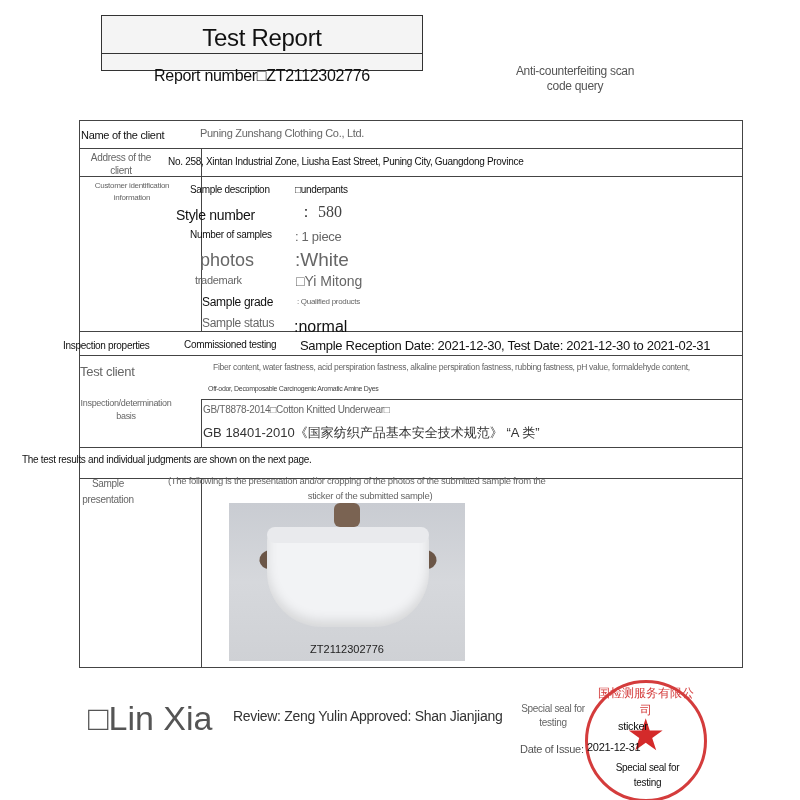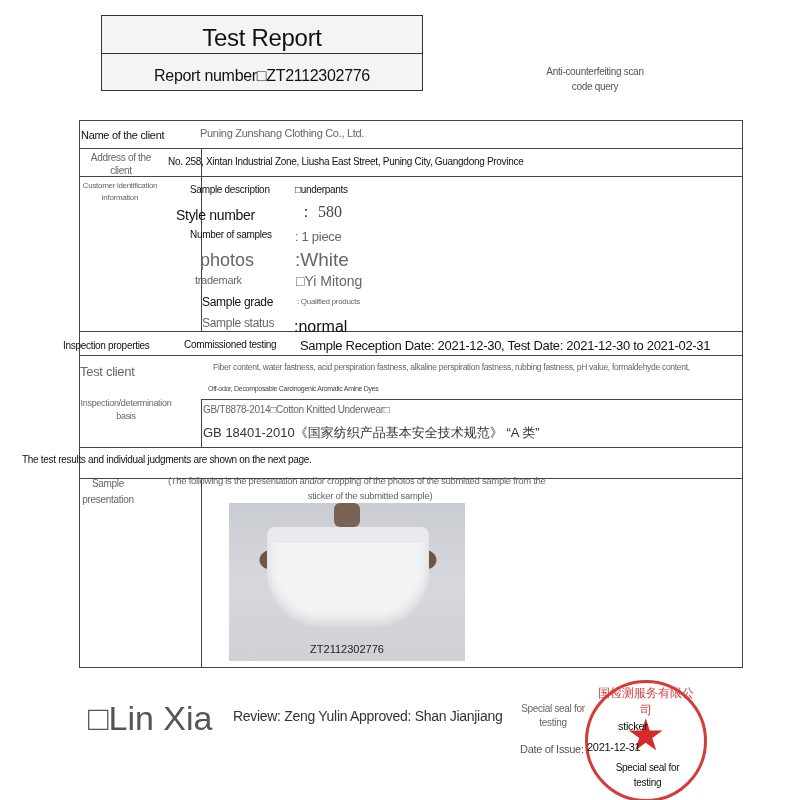--- a/index.html
+++ b/index.html
@@ -3,39 +3,39 @@
 <meta charset="utf-8">
 <style>
   html, body { margin:0; padding:0; }
   body {
     width:800px; height:800px; position:relative; overflow:hidden;
     background:#ffffff; font-family:"Liberation Sans", sans-serif; color:#222;
   }
   .abs { position:absolute; }
   .narrow { font-family:"Liberation Sans", sans-serif; letter-spacing:-0.3px; }
   .title-box {
-    left:101px; top:15px; width:322px; height:76px;
+    left:101px; top:15px; width:322px; height:56px;
     border:1.5px solid #333; box-sizing:border-box; background:#f4f4f4;
   }
   .title-box .divider { position:absolute; left:0; right:0; top:37px; border-top:1.5px solid #333; }
   .title-box .title {
     position:absolute; left:0; right:0; top:8px; text-align:center;
     font-size:24px; color:#111; background:transparent;
   }
   .title-box .title span { background:#f4f4f4; padding:0 8px; }
   .title-box .repno { position:absolute; left:0; right:0; top:51px; text-align:center; font-size:16px; color:#111; }
-  .anti { left:520px; top:64px; width:150px; text-align:center; font-size:10px; color:#555; line-height:15px; }
+  .anti { left:500px; top:64px; width:150px; text-align:center; font-size:12px; color:#555; line-height:15px; }
 
   .table { left:79px; top:120px; width:664px; height:548px; border:1.5px solid #444; box-sizing:border-box; }
   .hline { position:absolute; border-top:1.3px solid #444; }
   .vline { position:absolute; border-left:1.3px solid #444; }
 
   .lbl { position:absolute; font-size:11px; color:#111; }
   .lbl-gray { color:#666; }
-  .small { font-size:9px; }
+  .small { font-size:9px;margin-left:12px; }
   .tiny { font-size:7px; color:#444; }
   .center { text-align:center; }
 
   .photo {
     left:229px; top:503px; width:236px; height:158px;
     background:linear-gradient(180deg,#c9ccd2 0%,#d6d8dc 50%,#cfd1d5 100%);
   }
   .hanger-l { position:absolute; left:28px; top:38px; width:60px; height:18px; background:#6b5647; border-radius:10px; transform:rotate(-28deg); }
   .hanger-r { position:absolute; left:150px; top:38px; width:60px; height:18px; background:#6b5647; border-radius:10px; transform:rotate(28deg); }
   .hanger-hook { position:absolute; left:105px; top:0; width:26px; height:24px; background:#7a6352; border-radius:6px; }

